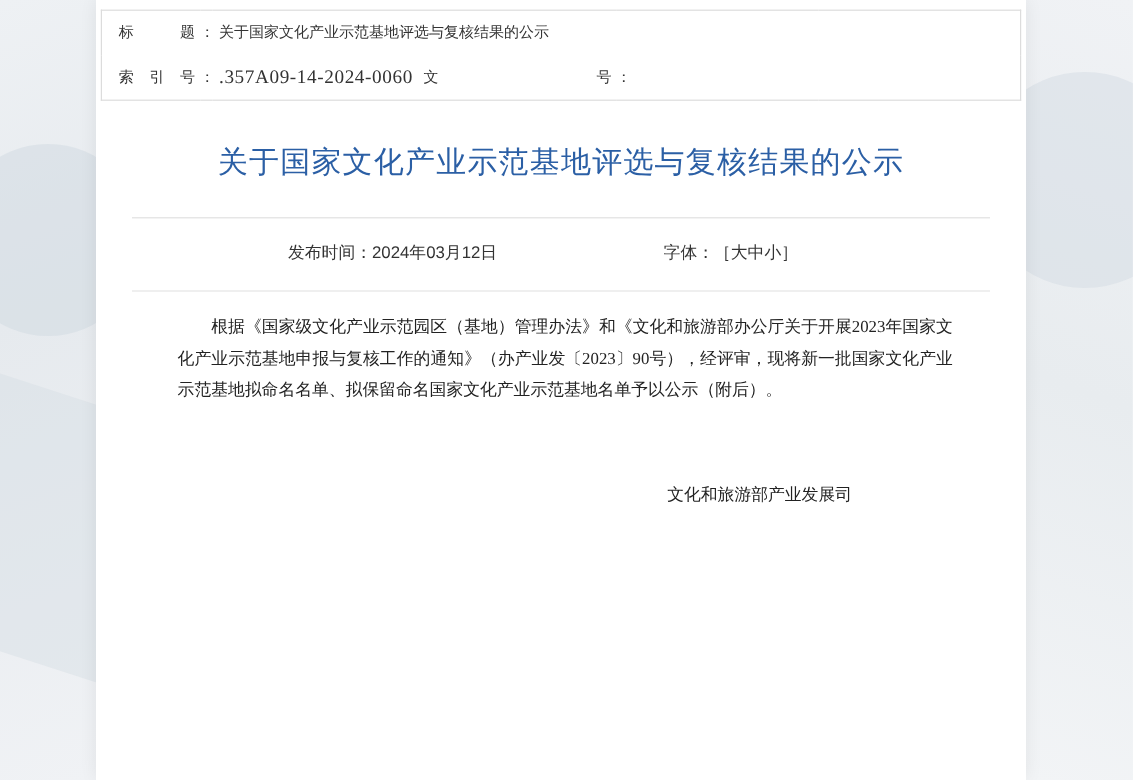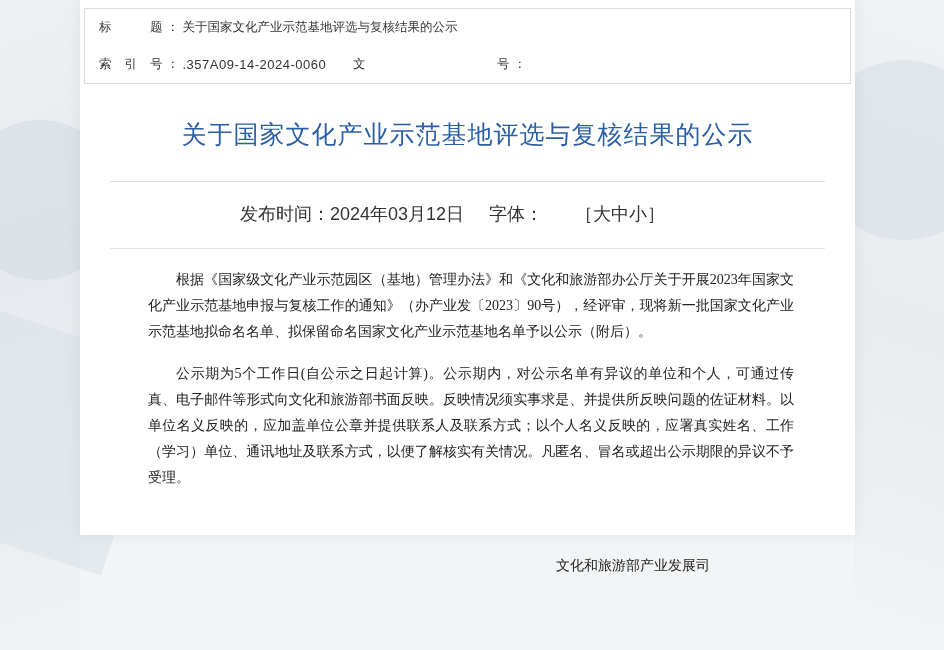--- a/index.html
+++ b/index.html
@@ -50,21 +50,21 @@
     width: 180px; height: 180px;
     border-radius: 50%;
     background: rgba(212,220,228,0.5);
   }
 
   .sheet {
     position: absolute;
     left: 80px;
     top: 0;
     width: 775px;
-    height: 535px;
+    height: 650px;
     background: #ffffff;
     box-shadow: 0 0 14px rgba(0,0,0,0.07);
   }
 
   
   .meta-table {
     margin: 8px 4px 0 4px;
     border: 1px solid #dcdcdc;
     border-collapse: collapse;
     width: 767px;
@@ -87,22 +87,22 @@
     font-size: 12.5px;
     box-sizing: border-box;
   }
   .meta-colon { width: 10px; }
   .meta-value {
     color: #333;
     font-size: 12.5px;
     padding-left: 6px !important;
   }
   .meta-value.mono {
-    font-family: Liberation Sans, sans-serif;
-    font-size: 13px;
+    font-family: Liberation Serif, serif;
+    font-size: 16px;
     letter-spacing: 0.5px;
   }
   .meta-label2 {
     width: 90px;
     text-align: justify;
     text-align-last: justify;
     padding-left: 8px !important;
     padding-right: 4px !important;
     font-size: 12.5px;
     box-sizing: border-box;
@@ -122,26 +122,26 @@
     margin: 30px 30px 0 30px;
     border-top: 1px solid #e0e0e0;
   }
 
   
   .info-line {
     display: flex;
     align-items: center;
     margin: 20px 0 0 0;
     padding: 0 60px;
-    font-size: 18px;
+    font-size: 14px;
     color: #333;
   }
   .info-pub { flex: 0 0 auto; margin-left: 100px; }
   .info-font { margin-left: auto; margin-right: 130px; }
-  .info-font .sizes { color: #333; margin-left: 32px; }
+  .info-font .sizes { color: #333; }
 
   .info-rule {
     margin: 22px 30px 0 30px;
     border-top: 1px solid #e4e4e4;
   }
 
   
   .body-text {
     margin: 18px 0 0 0;
     padding: 0 45px 0 52px;
@@ -209,21 +209,20 @@
     <span class="info-pub">发布时间：2024年03月12日</span>
     <span class="info-font">
       <span>字体：</span><span class="sizes">［大中小］</span>
     </span>
   </div>
 
   <div class="info-rule"></div>
 
   <div class="body-text">
     <p>根据《国家级文化产业示范园区（基地）管理办法》和《文化和旅游部办公厅关于开展2023年国家文化产业示范基地申报与复核工作的通知》（办产业发〔2023〕90号），经评审，现将新一批国家文化产业示范基地拟命名名单、拟保留命名国家文化产业示范基地名单予以公示（附后）。</p>
-    <p>公示期为5个工作日(自公示之日起计算)。公示期内，对公示名单有异议的单位和个人，可通过传真、电子邮件等形式向文化和旅游部书面反映。反映情况须实事求是、并提供所反映问题的佐证材料。以单位名义反映的，应加盖单位公章并提供联系人及联系方式；以个人名义反映的，应署真实姓名、工作（学习）单位、通讯地址及联系方式，以便了解核实有关情况。凡匿名、冒名或超出公示期限的异议不予受理。</p>
 
     <div class="sign">
       <div>文化和旅游部产业发展司</div>
 
     </div>
   </div>
 
 </div>
 
 </body></html>

